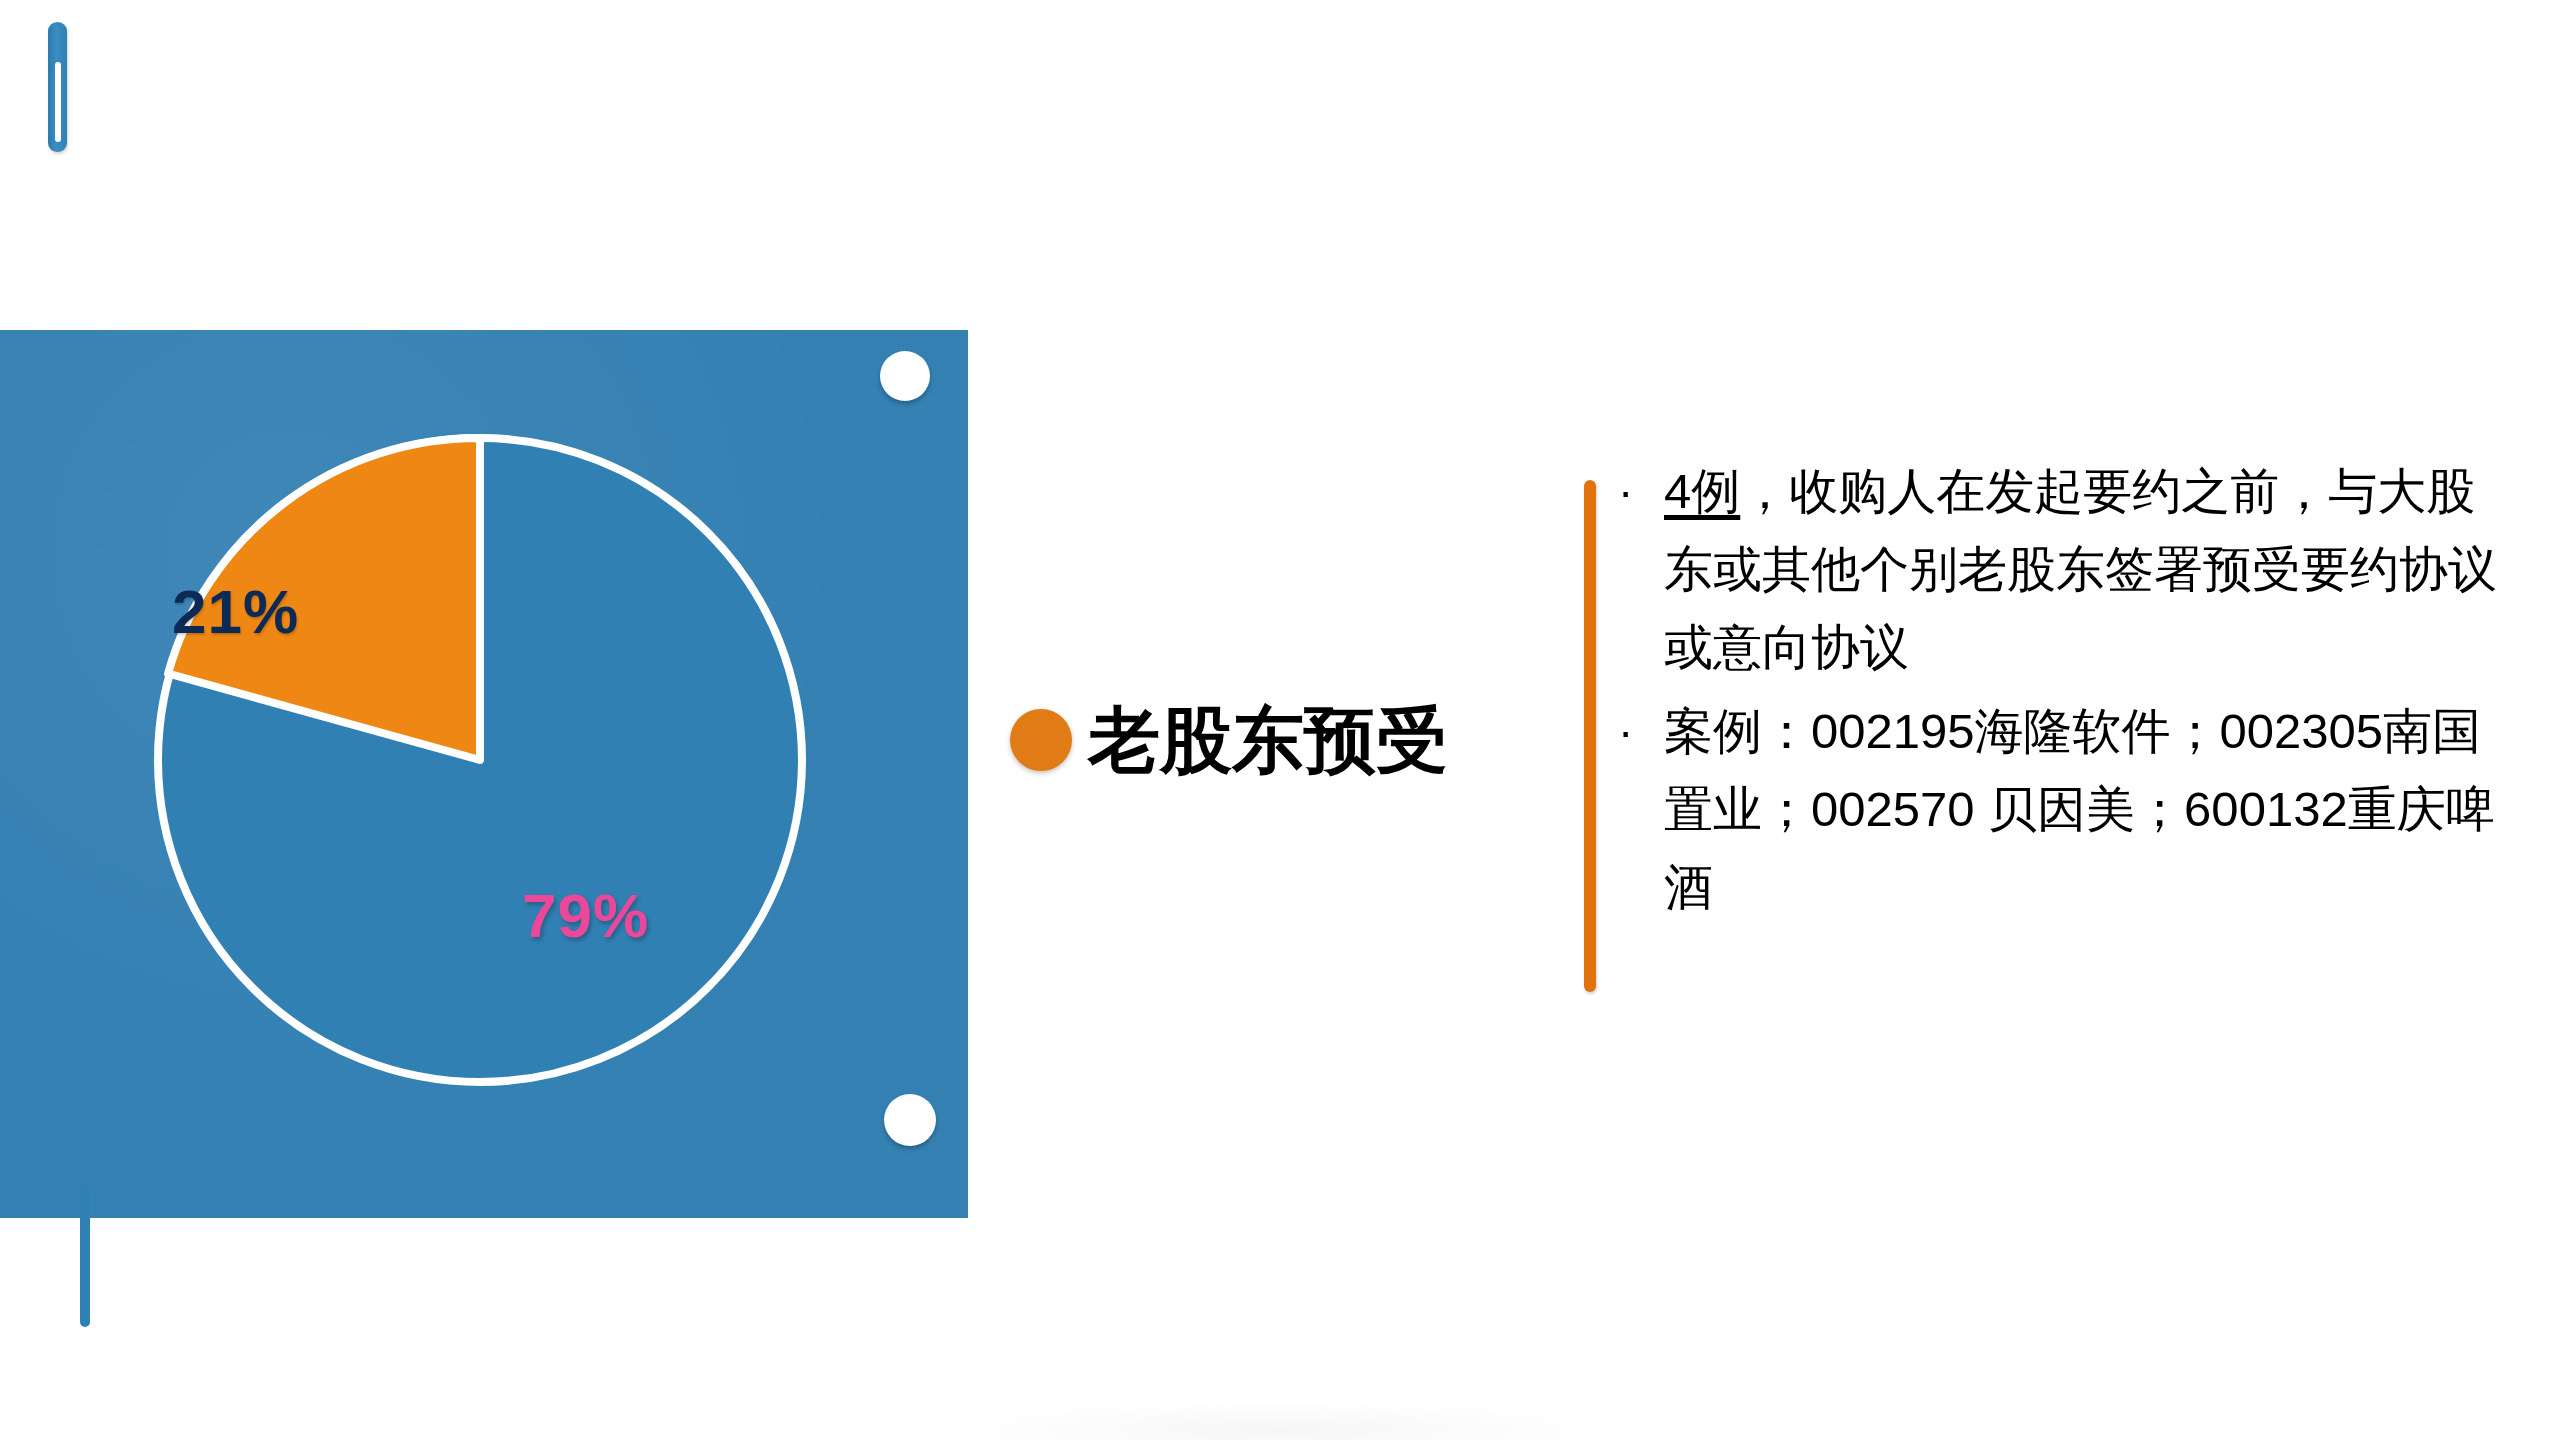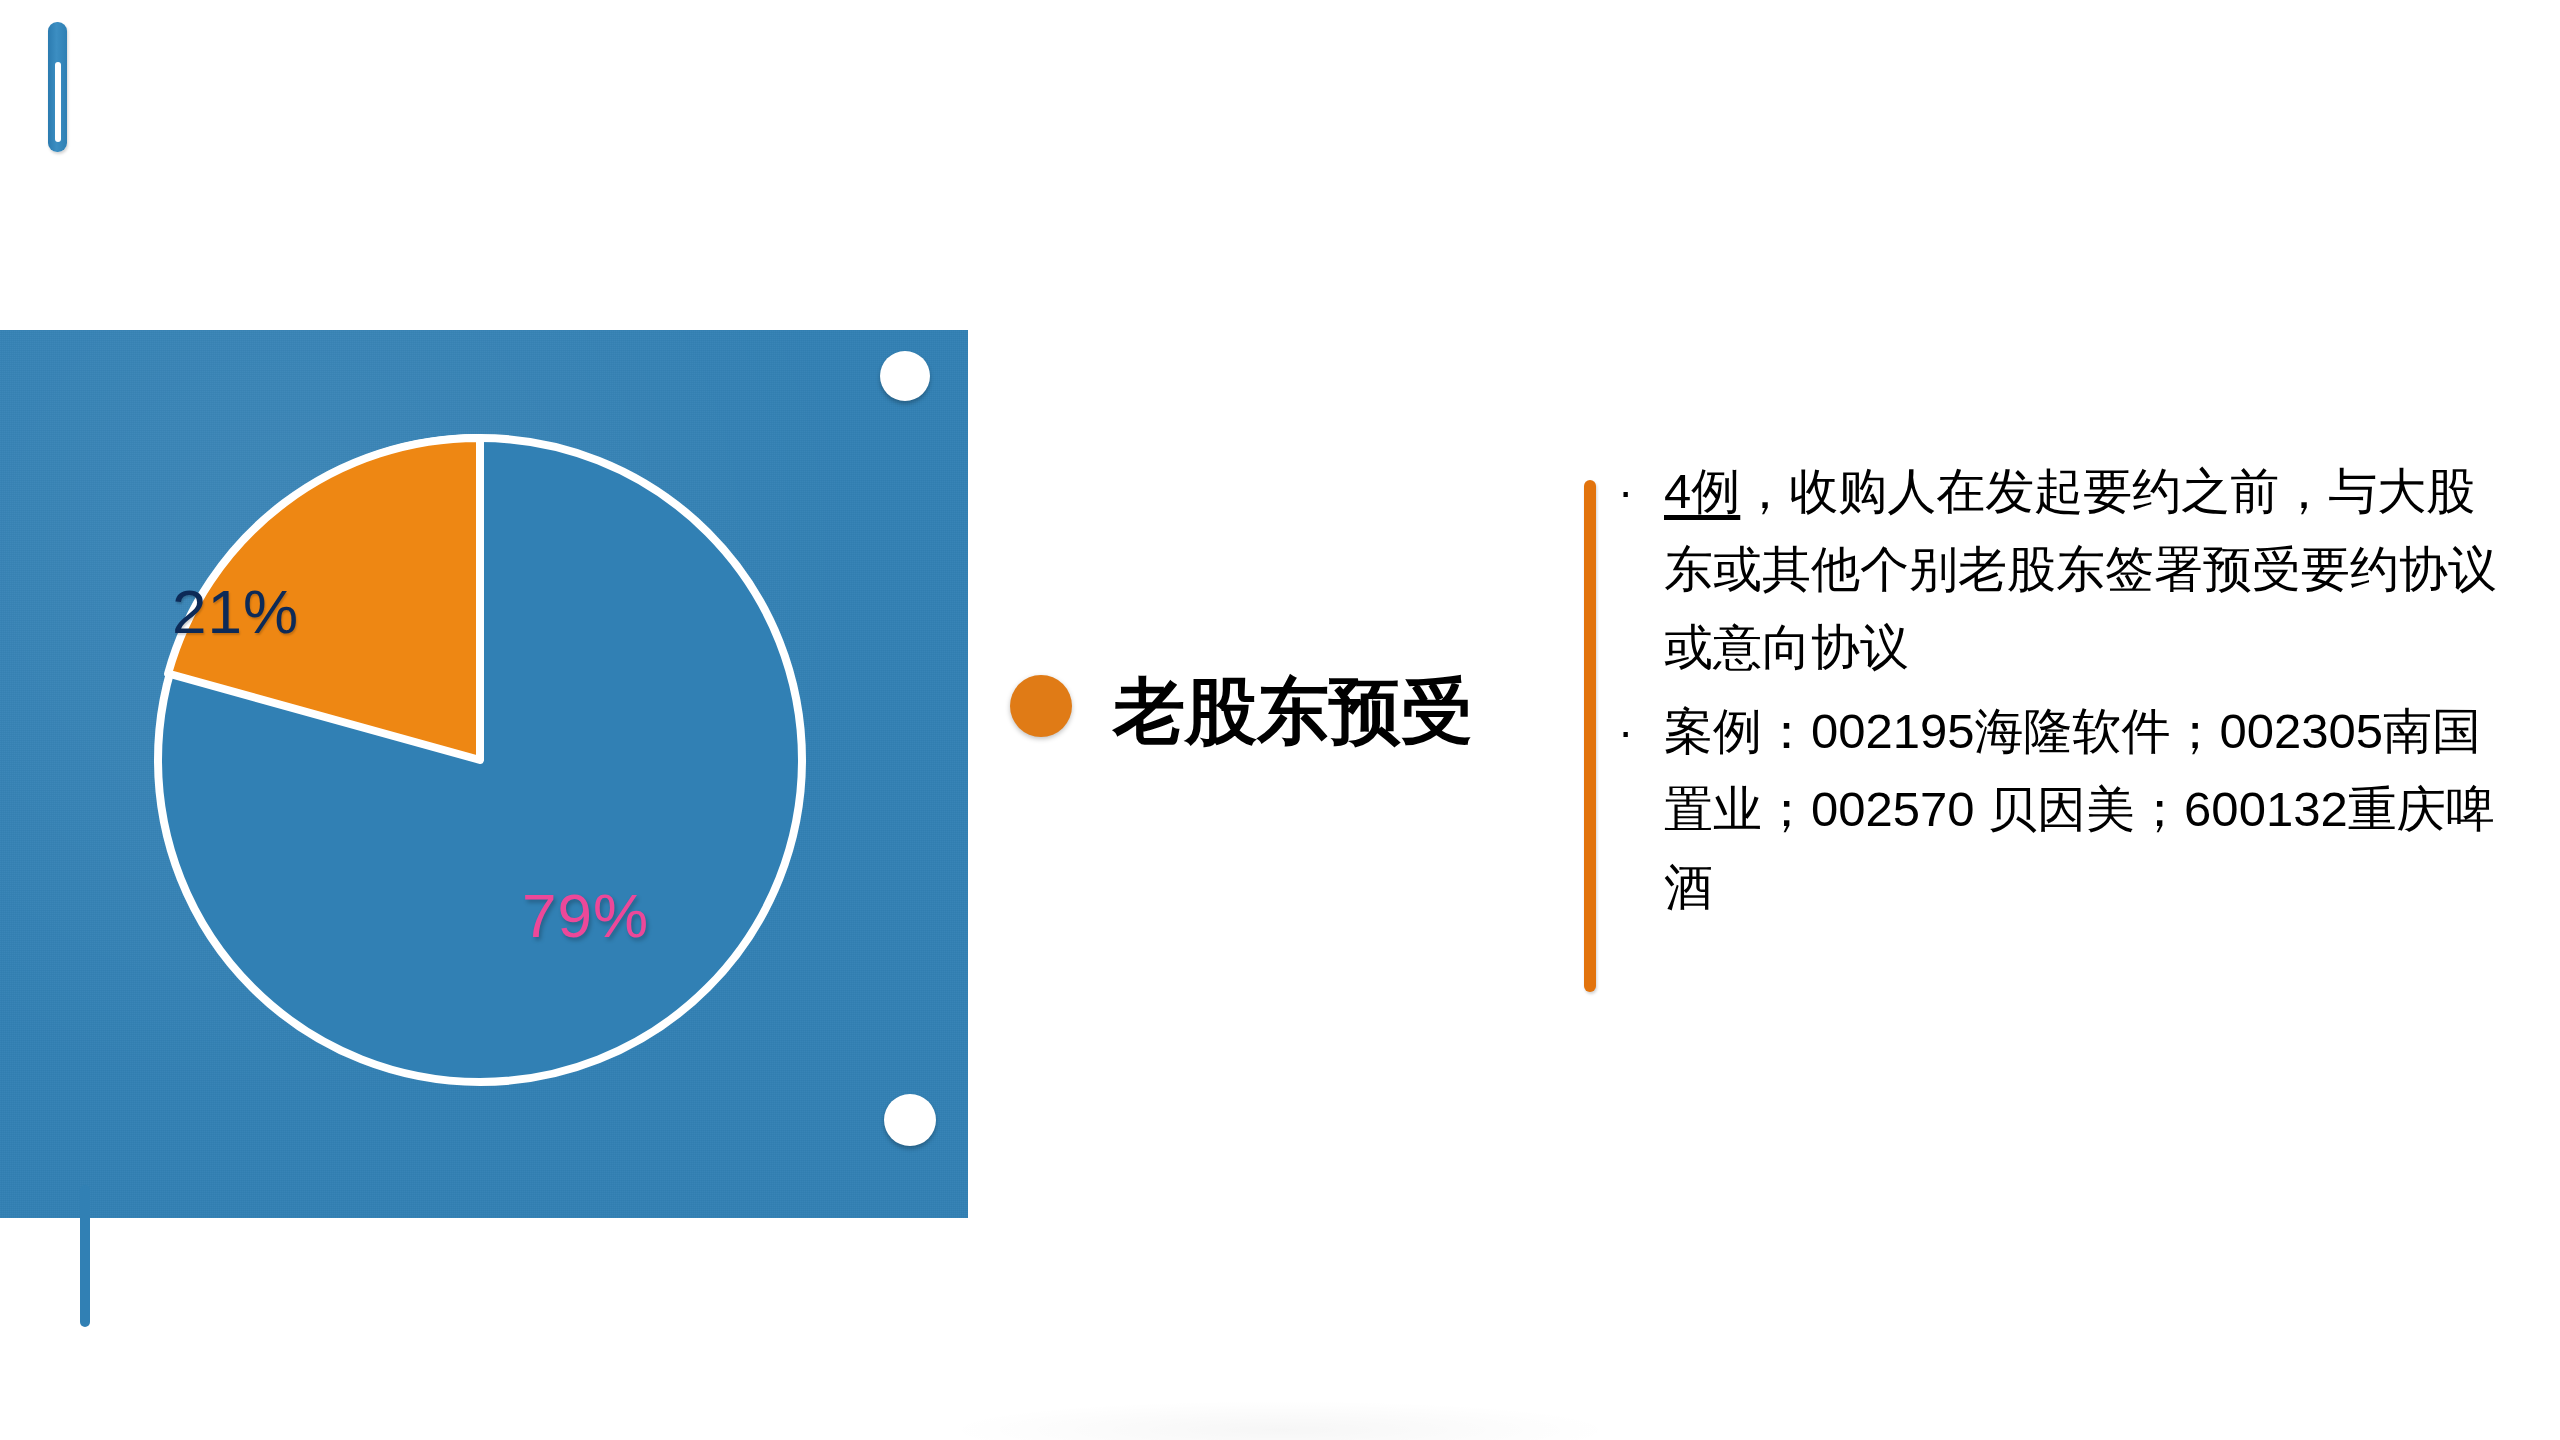--- a/index.html
+++ b/index.html
@@ -48,34 +48,34 @@
     position:absolute;border-radius:50%;background:#ffffff;
     box-shadow:0 3px 4px rgba(0,0,0,.25);
   }
   .dot-top{left:880px;top:351px;width:50px;height:50px;}
   .dot-bottom{left:884px;top:1094px;width:52px;height:52px;}
 
   
   .pie-wrap{position:absolute;left:152px;top:432px;width:656px;height:656px;}
   .pie-svg{display:block;width:656px;height:656px;overflow:visible;}
   .pie-label{
-    position:absolute;font-weight:normal;letter-spacing:1px;
+    position:absolute;font-weight:bold;letter-spacing:1px;
     white-space:nowrap;
   }
   .pct-21{
     left:172px;top:576px;font-size:62px;color:#0d2a57;
     text-shadow:1px 2px 2px rgba(0,0,0,.18);
   }
   .pct-79{
     left:522px;top:880px;font-size:62px;color:#ec4899;
     text-shadow:2px 3px 4px rgba(0,0,0,.25);
   }
 
   
-  .legend{position:absolute;left:1010px;top:675px;display:flex;gap:41px;}
+  .legend{position:absolute;left:1010px;top:704px;display:flex;align-items:center;gap:16px;}
   .legend-dot{
     width:62px;height:62px;border-radius:50%;
     background:#e07b16;
     box-shadow:0 2px 5px rgba(0,0,0,.25);
     flex:0 0 auto;
   }
   .legend-label{font-size:72px;font-weight:bold;color:#000;white-space:nowrap;line-height:1;}
 
   
   .orange-rule{

